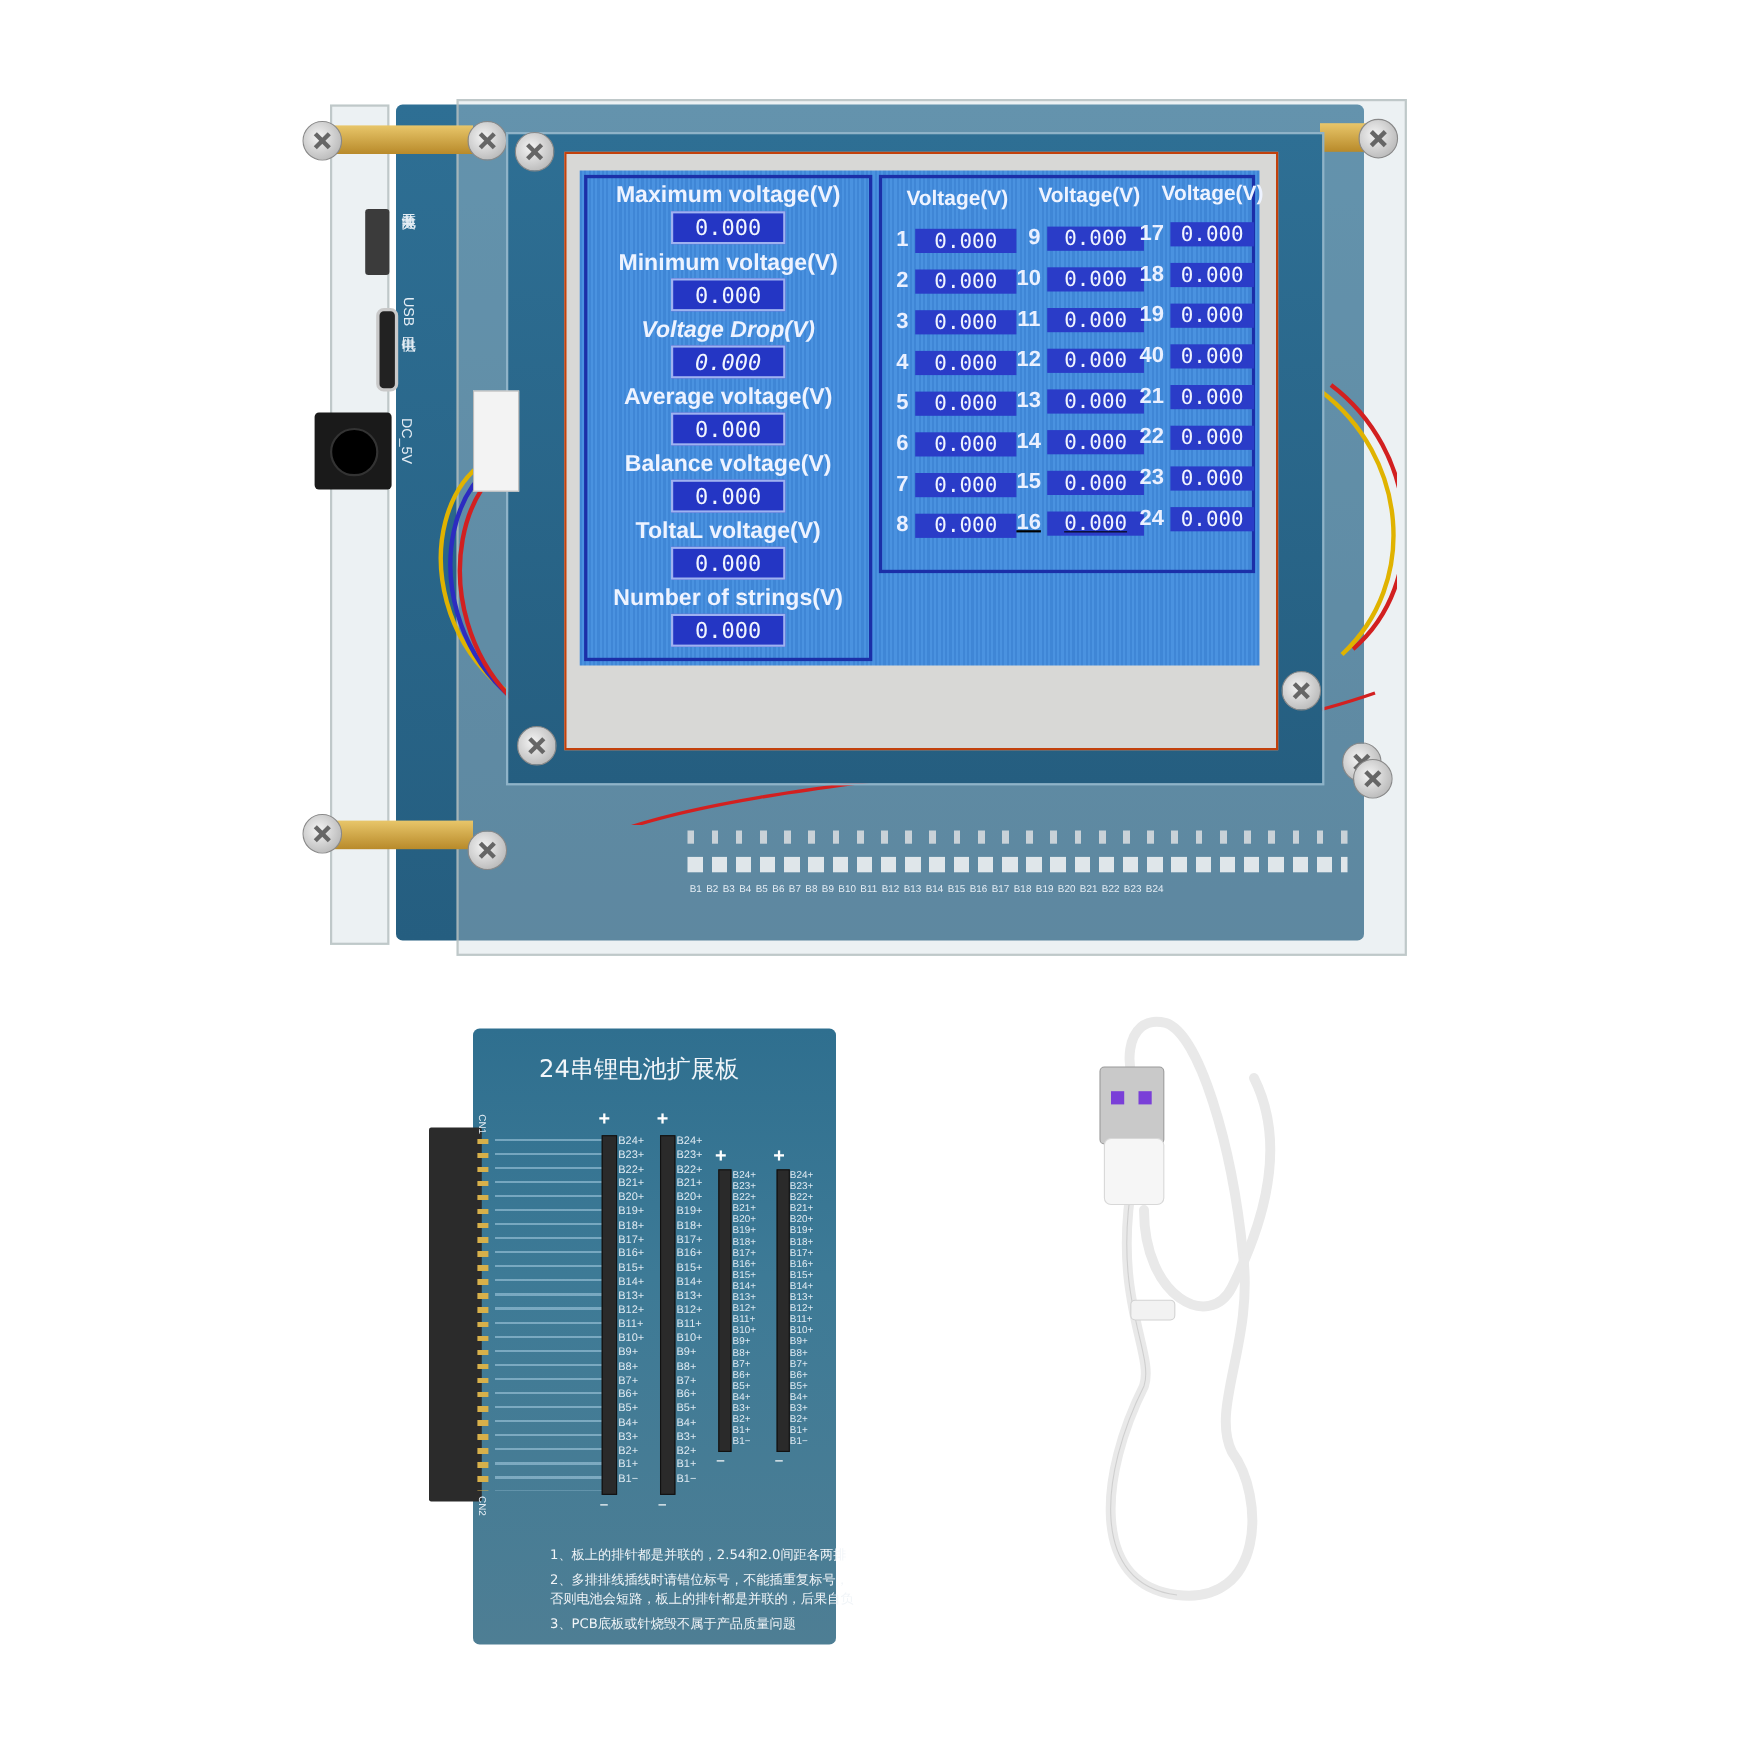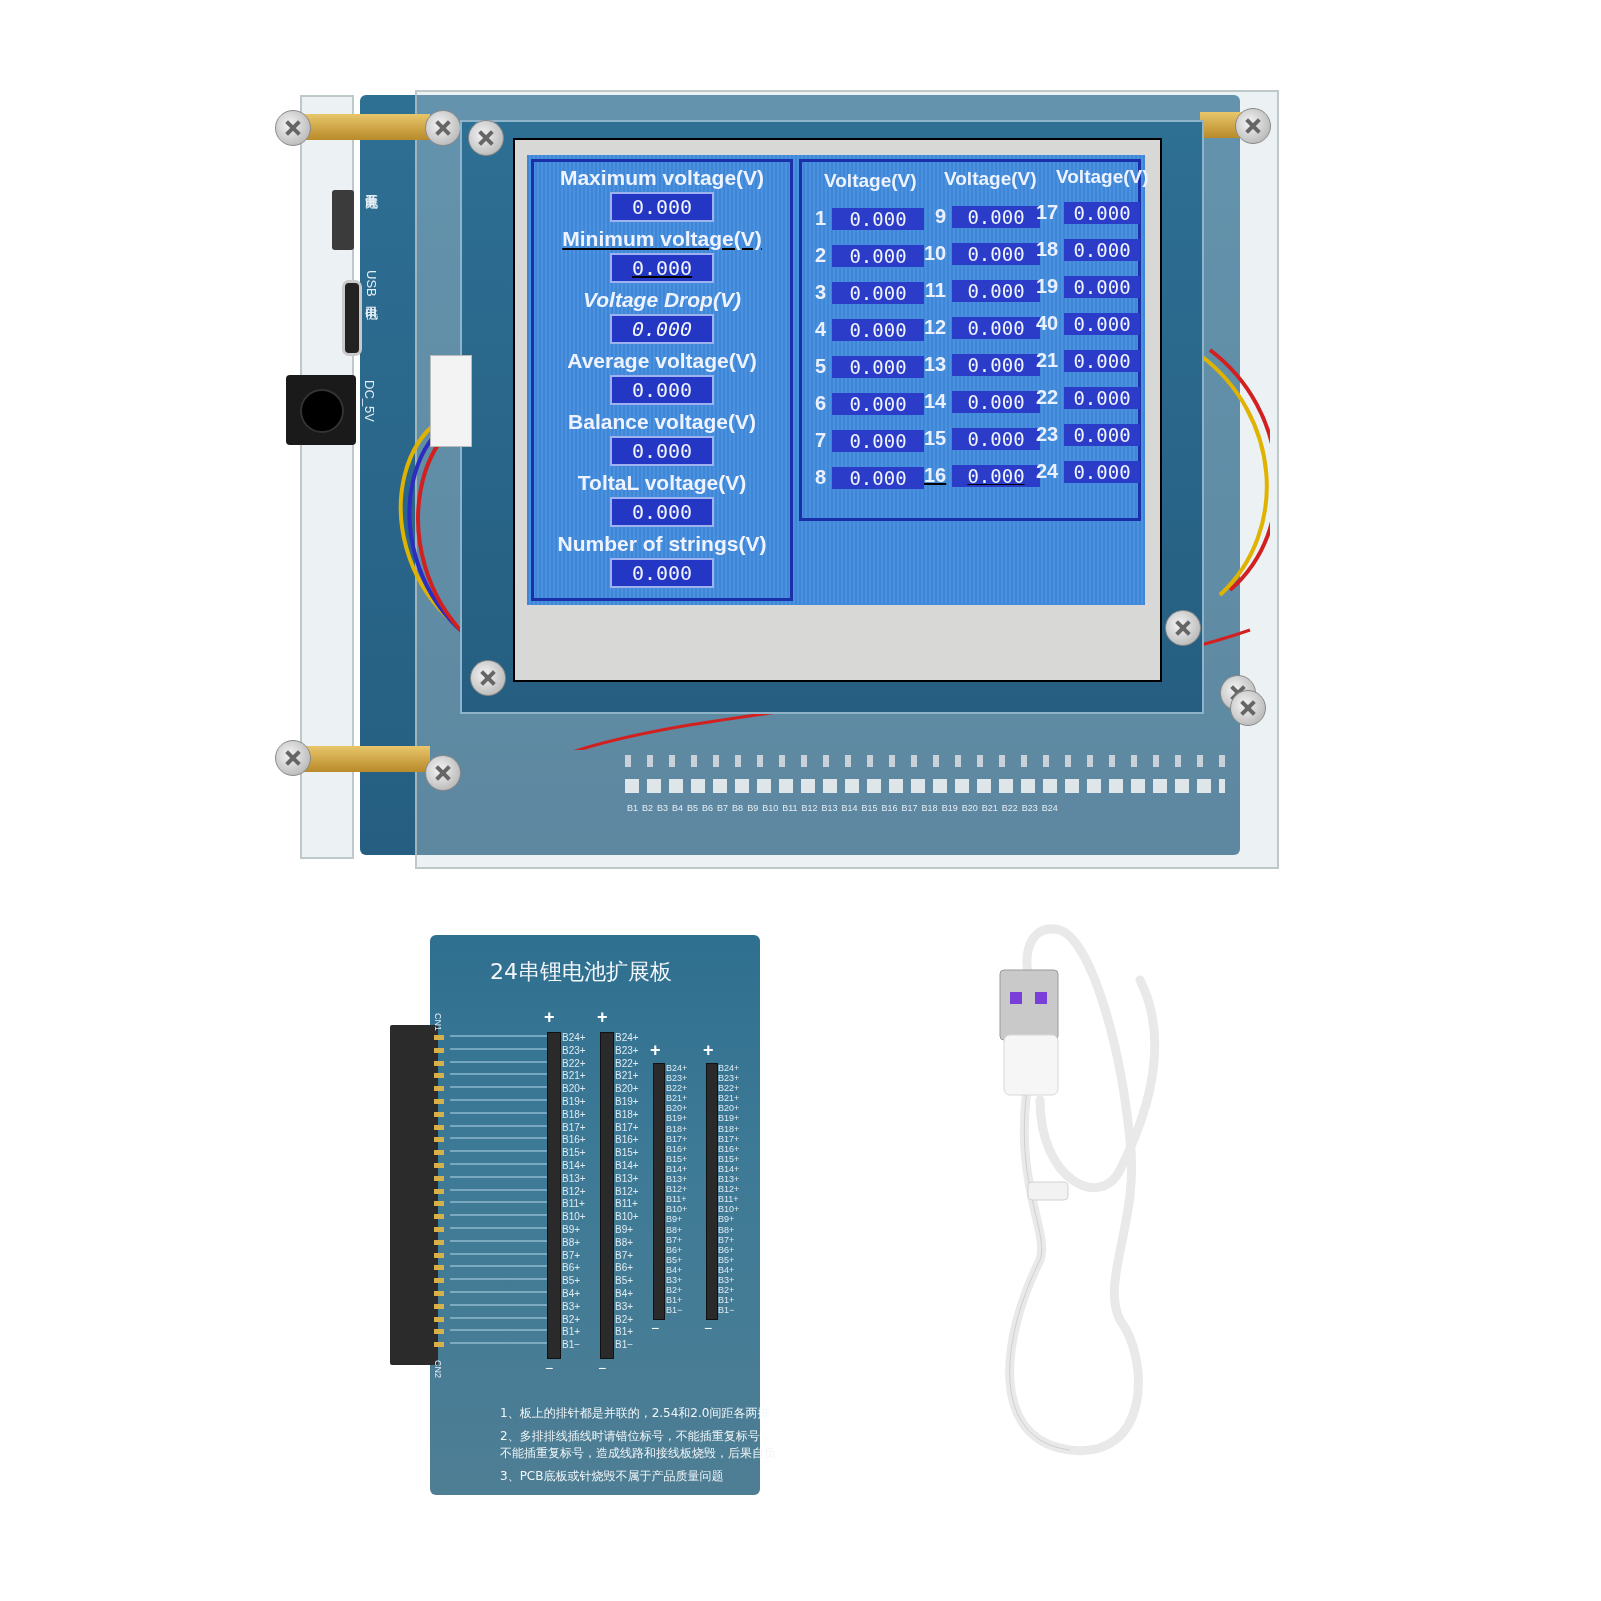--- a/index.html
+++ b/index.html
@@ -7,21 +7,21 @@
   .abs{position:absolute;}
   
   .acrylic{background:rgba(200,215,220,0.35);border:2px solid rgba(180,190,190,0.8);}
   .pcb{background:linear-gradient(180deg,#2e6f94,#255e80);}
   .screw{width:34px;height:34px;border-radius:50%;background:radial-gradient(circle at 40% 40%,#f4f4f4,#a9a9a9);border:1px solid #888;}
   .screw::before,.screw::after{content:"";position:absolute;background:#666;left:50%;top:50%;}
   .screw::before{width:18px;height:4px;transform:translate(-50%,-50%) rotate(45deg);}
   .screw::after{width:18px;height:4px;transform:translate(-50%,-50%) rotate(-45deg);}
   .standoff{background:linear-gradient(180deg,#e8c66a,#b88a2a);height:26px;}
   
-  .lcd-frame{background:#d8d8d6;border:2px solid #000000;}
+  .lcd-frame{background:#d8d8d6;border:2px solid #c2410c;}
   .lcd{background:repeating-linear-gradient(90deg,#3f86d6 0 2px,#4a92e0 2px 4px);}
   .panel{border:3px solid #1b2fa8;box-sizing:border-box;}
   .lbl{color:#eef3ff;font-weight:bold;font-size:21px;text-align:center;white-space:nowrap;}
   .valbox{background:#2436c4;border:2px solid #9fb2f0;color:#f0f4ff;font-family:"DejaVu Sans Mono",monospace;font-size:20px;text-align:center;box-sizing:border-box;}
   .cellnum{color:#eaf0ff;font-weight:bold;font-size:20px;text-align:right;}
   .cellval{background:#2a3cc8;color:#f0f4ff;font-family:"DejaVu Sans Mono",monospace;font-size:19px;text-align:center;}
   .status{background:#2436c4;border:3px solid #dfe8ff;color:#f3f6ff;font-family:"DejaVu Serif",serif;font-size:32px;text-align:center;box-sizing:border-box;}
   .silk{color:#e6eef5;font-size:11px;}
   .pinlabel{color:#dfeaf2;font-size:10px;line-height:12.8px;white-space:nowrap;}
   .header{background:#2a2a2a;border:1px solid #111;}
@@ -75,21 +75,21 @@
 
   <div class="abs lcd-frame" style="left:243px;top:48px;width:645px;height:540px;">
     <div class="abs lcd" style="left:12px;top:15px;width:618px;height:450px;">
 
       <div class="abs panel" style="left:4px;top:4px;width:262px;height:442px;">
         <div class="abs" style="left:0;top:4px;width:256px;">
           <div style="height:61px;">
             <div class="lbl">Maximum voltage(V)</div>
             <div class="valbox" style="width:104px;height:30px;line-height:26px;margin:2px auto 0;">0.000</div>
           </div>
-          <div style="height:61px;text-decoration:underline;">
+          <div style="height:61px;">
             <div class="lbl">Minimum voltage(V)</div>
             <div class="valbox" style="width:104px;height:30px;line-height:26px;margin:2px auto 0;">0.000</div>
           </div>
           <div style="height:61px;font-style:italic;">
             <div class="lbl">Voltage Drop(V)</div>
             <div class="valbox" style="width:104px;height:30px;line-height:26px;margin:2px auto 0;">0.000</div>
           </div>
           <div style="height:61px;">
             <div class="lbl">Average voltage(V)</div>
             <div class="valbox" style="width:104px;height:30px;line-height:26px;margin:2px auto 0;">0.000</div>
@@ -385,21 +385,21 @@
       <div>B3+</div>
       <div>B2+</div>
       <div>B1+</div>
       <div>B1−</div>
   </div>
   <div class="abs" style="left:314px;top:385px;color:#fff;font-size:14px;">−</div>
 
   <div class="abs" style="left:110px;top:470px;">
     <div class="note" style="margin-bottom:6px;">1、板上的排针都是并联的，2.54和2.0间距各两排</div>
     <div class="note">2、多排排线插线时请错位标号，不能插重复标号，</div>
-    <div class="note" style="margin-bottom:6px;">不能插重复标号，造成线路和接线板烧毁，后果自负</div>
+    <div class="note" style="margin-bottom:6px;">否则电池会短路，板上的排针都是并联的，后果自负</div>
     <div class="note">3、PCB底板或针烧毁不属于产品质量问题</div>
   </div>
 </div>
 
 <svg class="abs" style="left:980px;top:920px;" width="220" height="560">
   <g fill="none" stroke="#e9e9e9" stroke-width="9" stroke-linecap="round">
     <path d="M50 150 C 30 260, 70 310, 60 340 C 20 420, 10 520, 90 530 C 170 540, 170 440, 140 400 C 120 360, 160 300, 150 220 C 140 120, 110 20, 80 10 C 40 0, 40 60, 60 80"></path>
     <path d="M60 180 C 60 260, 120 290, 140 250 C 170 190, 190 120, 160 60"></path>
   </g>
   <g fill="none" stroke="#cfcfcf" stroke-width="1">

